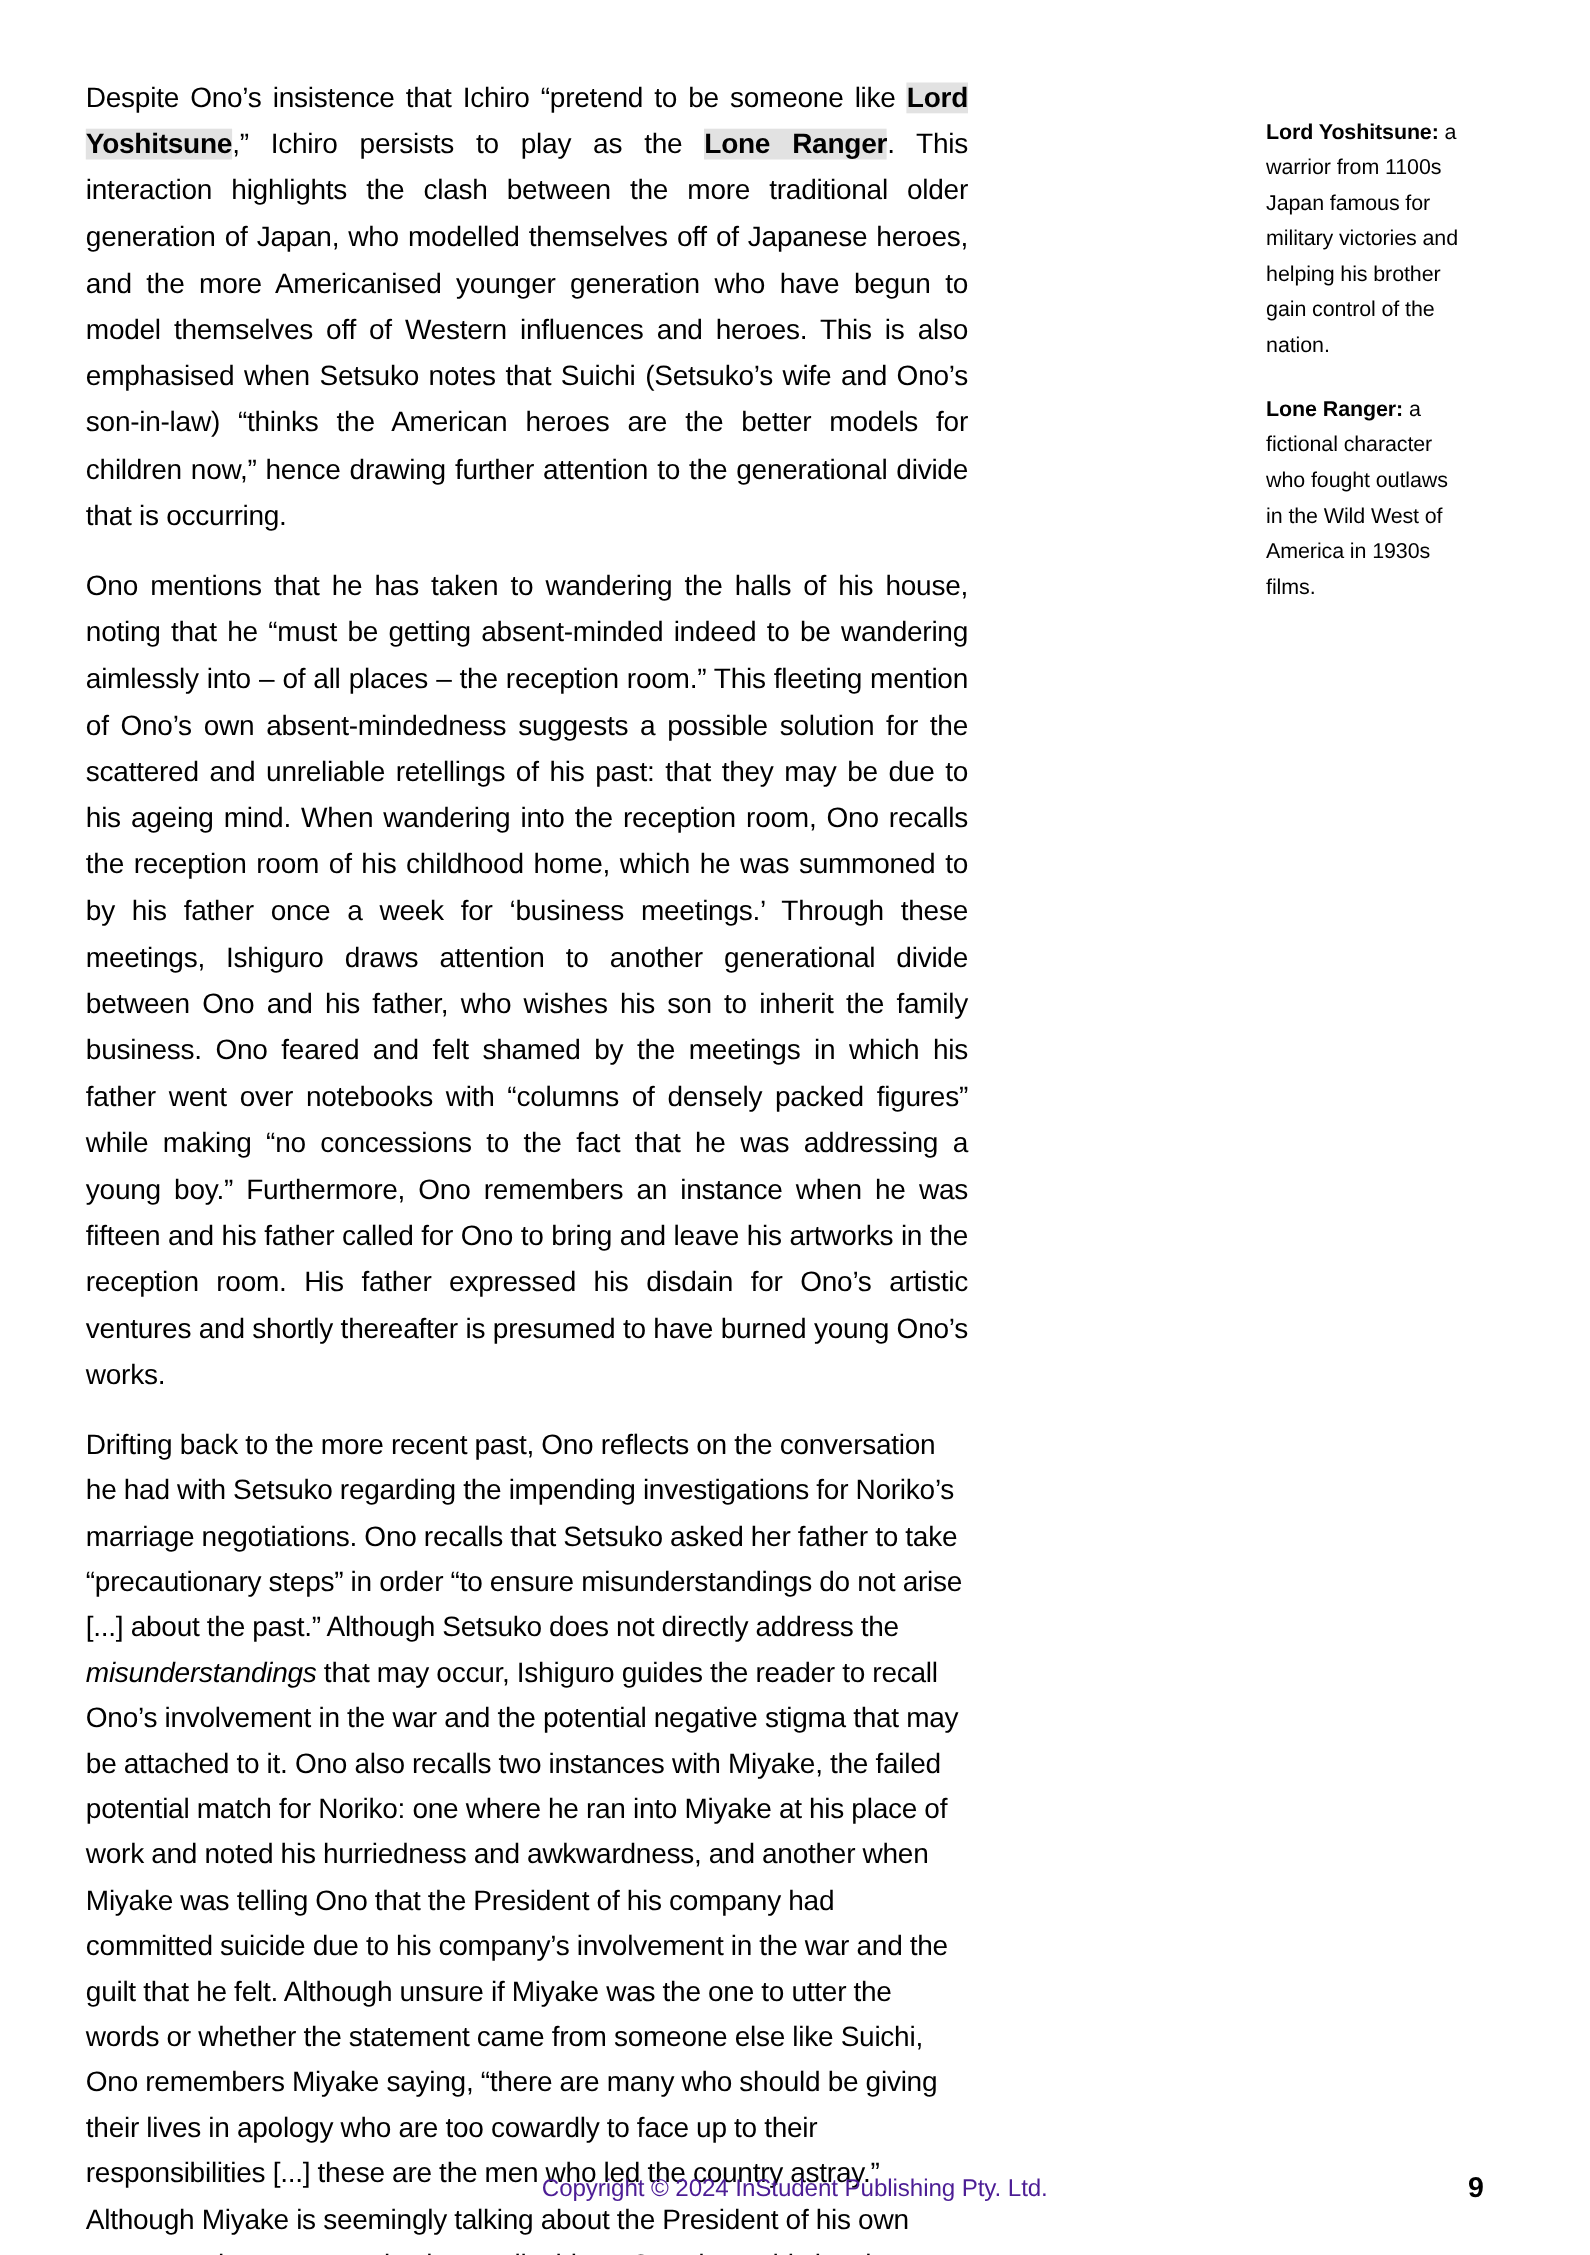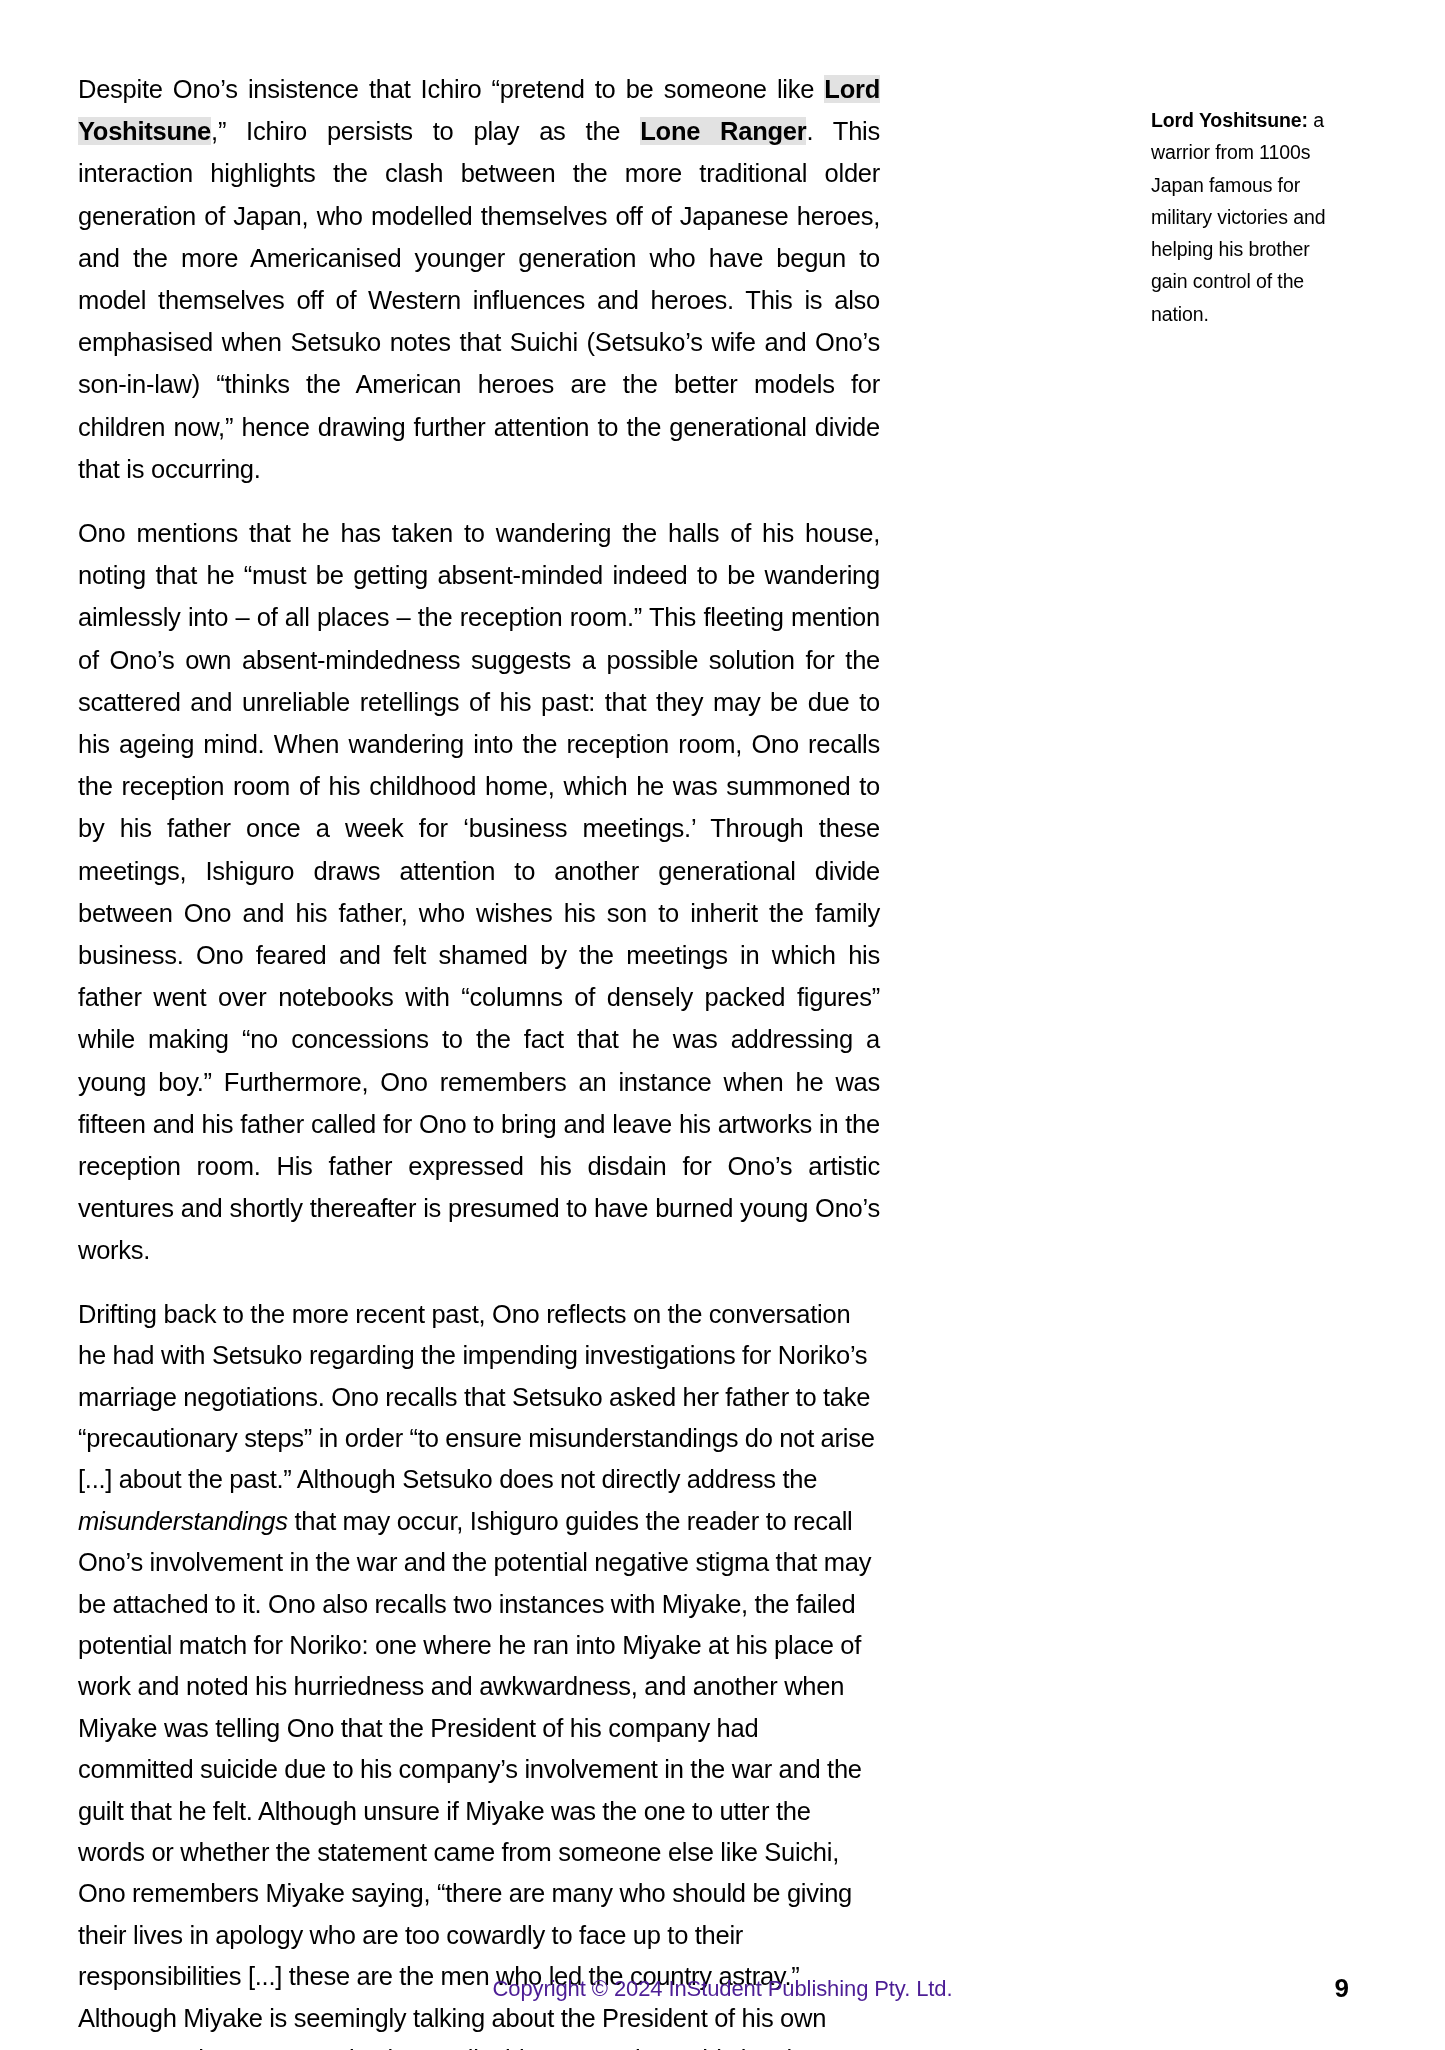--- a/index.html
+++ b/index.html
@@ -127,20 +127,23 @@
     </p>
 
   </div>
 
   <aside class="sidebar">
 
     <p class="gloss-entry">
       <span class="gloss-term">Lord Yoshitsune:</span><span> a warrior from 1100s Japan famous for military victories and helping his brother gain control of the nation.</span>
     </p>
 
+    <p class="gloss-entry">
+      <span class="gloss-term">Lone Ranger:</span><span> a fictional character who fought outlaws in the Wild West of America in 1930s films.</span>
+    </p>
 
   </aside>
 
   <div class="footer">
     <div class="footer-copyright">Copyright © 2024 InStudent Publishing Pty. Ltd.</div>
     <div class="footer-pagenum">9</div>
   </div>
 
 </div>
 

